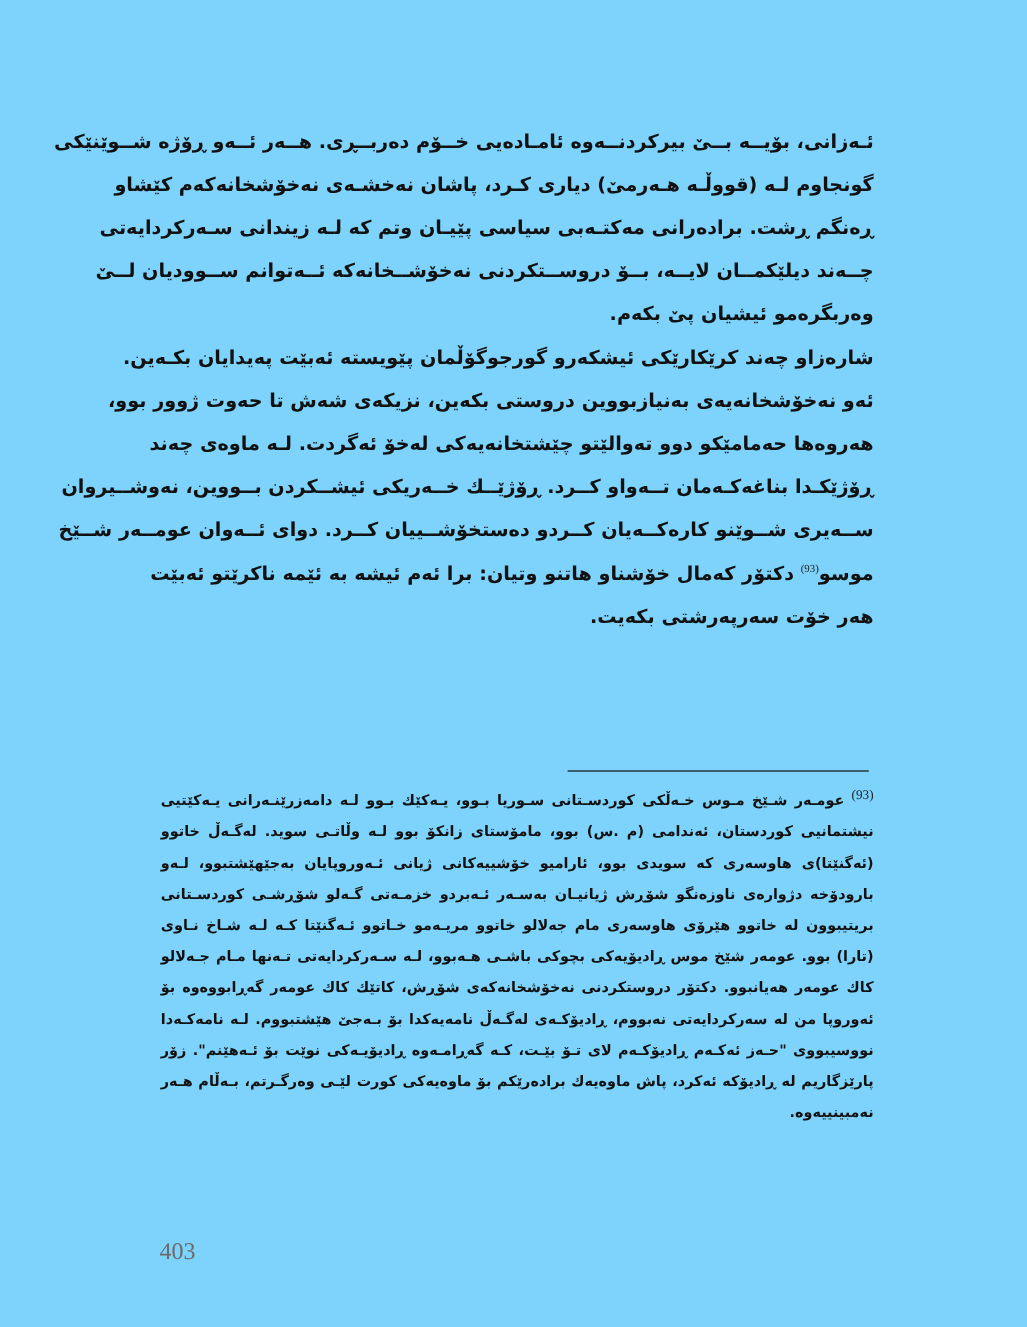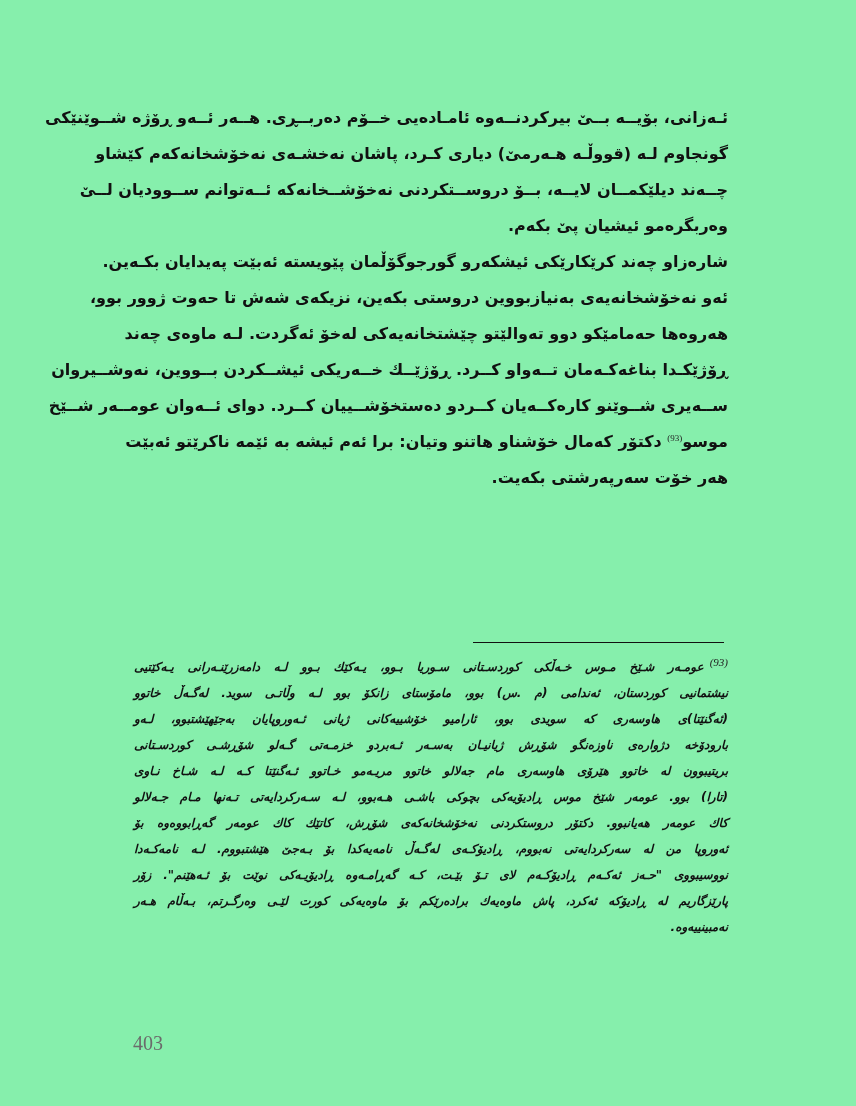--- a/index.html
+++ b/index.html
@@ -11,21 +11,21 @@
     width: 856px;
     height: 1106px;
     position: relative;
     overflow: hidden;
   }
   .page {
     position: absolute;
     left: 0; top: 0;
     width: 856px;
     height: 1106px;
-    background: #86efac;
+    background: #7dd3fc;
   }
   .main-text {
     position: absolute;
     left: 134px;
     width: 594px;
     top: 100px;
     direction: rtl;
     font-family: "DejaVu Sans", sans-serif;
     font-weight: bold;
     font-size: 16px;
@@ -61,21 +61,20 @@
   .footnotes {
     position: absolute;
     left: 134px;
     width: 594px;
     top: 654px;
     direction: rtl;
     font-family: "DejaVu Sans", sans-serif;
     font-weight: bold;
     font-size: 12px;
     color: #111111;
-    font-style: italic;
   }
   .footnotes .line {
     height: 26px;
     line-height: 26px;
     text-align: justify;
     text-align-last: justify;
     white-space: nowrap;
   }
   .footnotes .line.last {
     text-align-last: right;
@@ -99,20 +98,21 @@
   }
 </style>
 </head>
 <body>
 
 <div class="page">
 
   <div class="main-text">
     <div class="line">ئـەزانی، بۆیــە بــێ بیرکردنــەوە ئامـادەیی خــۆم دەربــڕی. هــەر ئــەو ڕۆژە شــوێنێکی</div>
     <div class="line">گونجاوم لـە (قووڵـە هـەرمێ) دیاری کـرد، پاشان نەخشـەی نەخۆشخانەکەم کێشاو</div>
+    <div class="line">ڕەنگم ڕشت. برادەرانی مەکتـەبی سیاسی پێیـان وتم کە لـە زیندانی سـەرکردایەتی</div>
     <div class="line">چــەند دیلێکمــان لایــە، بــۆ دروســتکردنی نەخۆشــخانەکە ئــەتوانم ســوودیان لــێ</div>
     <div class="line last">وەربگرەمو ئیشیان پێ بکەم.</div>
     <div class="line">شارەزاو چەند کرێکارێکی ئیشکەرو گورجوگۆڵمان پێویستە ئەبێت پەیدایان بکـەین.</div>
     <div class="line">ئەو نەخۆشخانەیەی بەنیازبووین دروستی بکەین، نزیکەی شەش تا حەوت ژوور بوو،</div>
     <div class="line">هەروەها حەمامێکو دوو تەوالێتو چێشتخانەیەکی لەخۆ ئەگردت. لـە ماوەی چەند</div>
     <div class="line">ڕۆژێکـدا بناغەکـەمان تــەواو کــرد. ڕۆژێــك خــەریکی ئیشــکردن بــووین، نەوشــیروان</div>
     <div class="line">ســەیری شــوێنو کارەکــەیان کــردو دەستخۆشــییان کــرد. دوای ئــەوان عومــەر شــێخ</div>
     <div class="line">
       <span>موسو</span><span class="fn-ref">(93)</span>
       <span>دکتۆر کەمال خۆشناو هاتنو وتیان: برا ئەم ئیشە بە ئێمە ناکرێتو ئەبێت</span>

